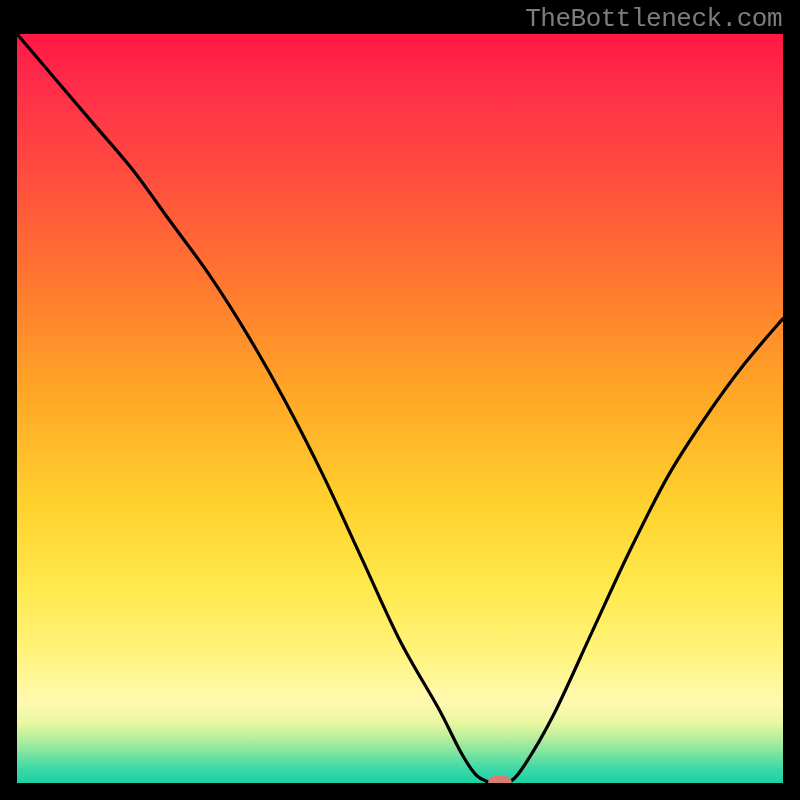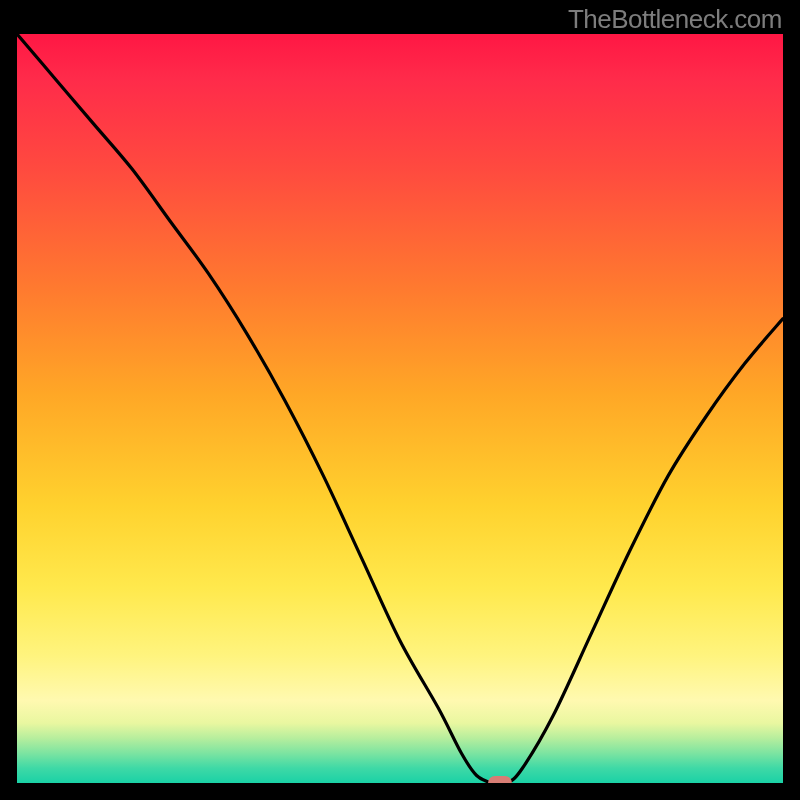--- a/index.html
+++ b/index.html
@@ -8,21 +8,21 @@
     position: relative;
     width: 800px;
     height: 800px;
     background: #000;
   }
   .watermark {
     position: absolute;
     top: 4px;
     right: 18px;
     color: #7d7d7d;
-    font-family: Liberation Sans, sans-serif;
+    font-family: Liberation Mono, monospace;
     font-size: 26px;
     font-weight: 400;
     letter-spacing: -0.5px;
     z-index: 10;
   }
   .plot-area {
     position: absolute;
     left: 17px;
     top: 34px;
     width: 766px;

